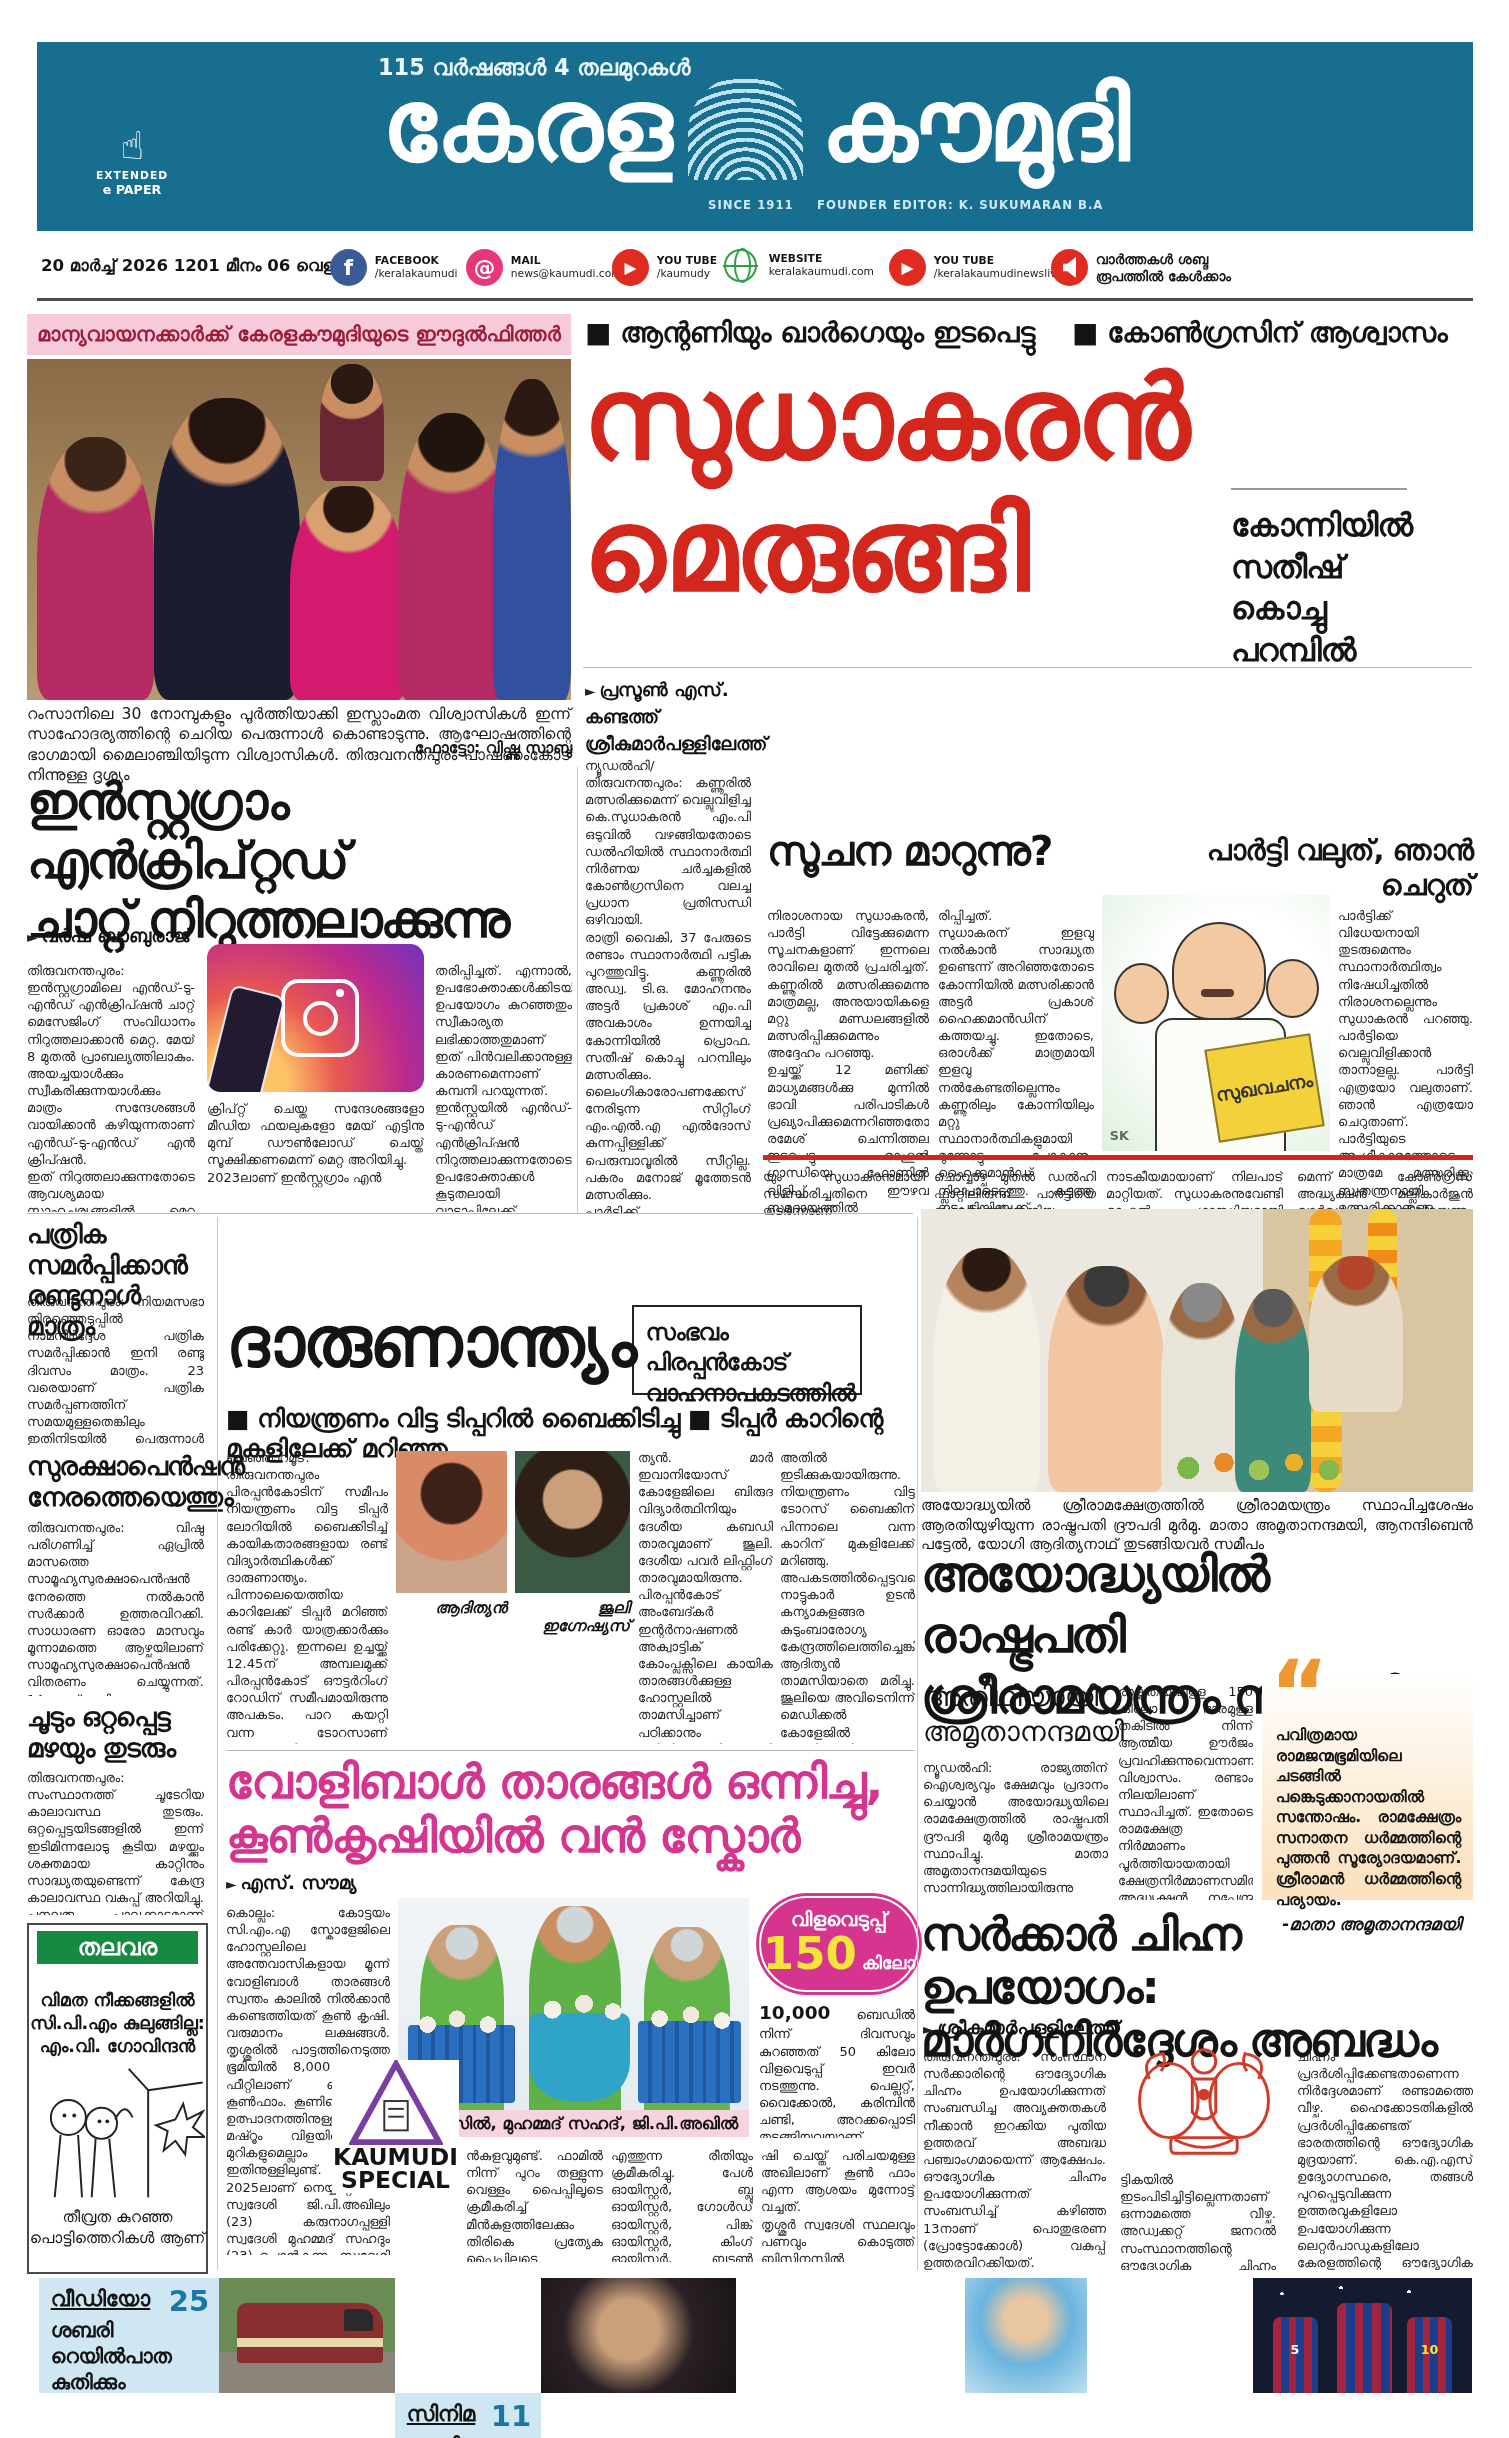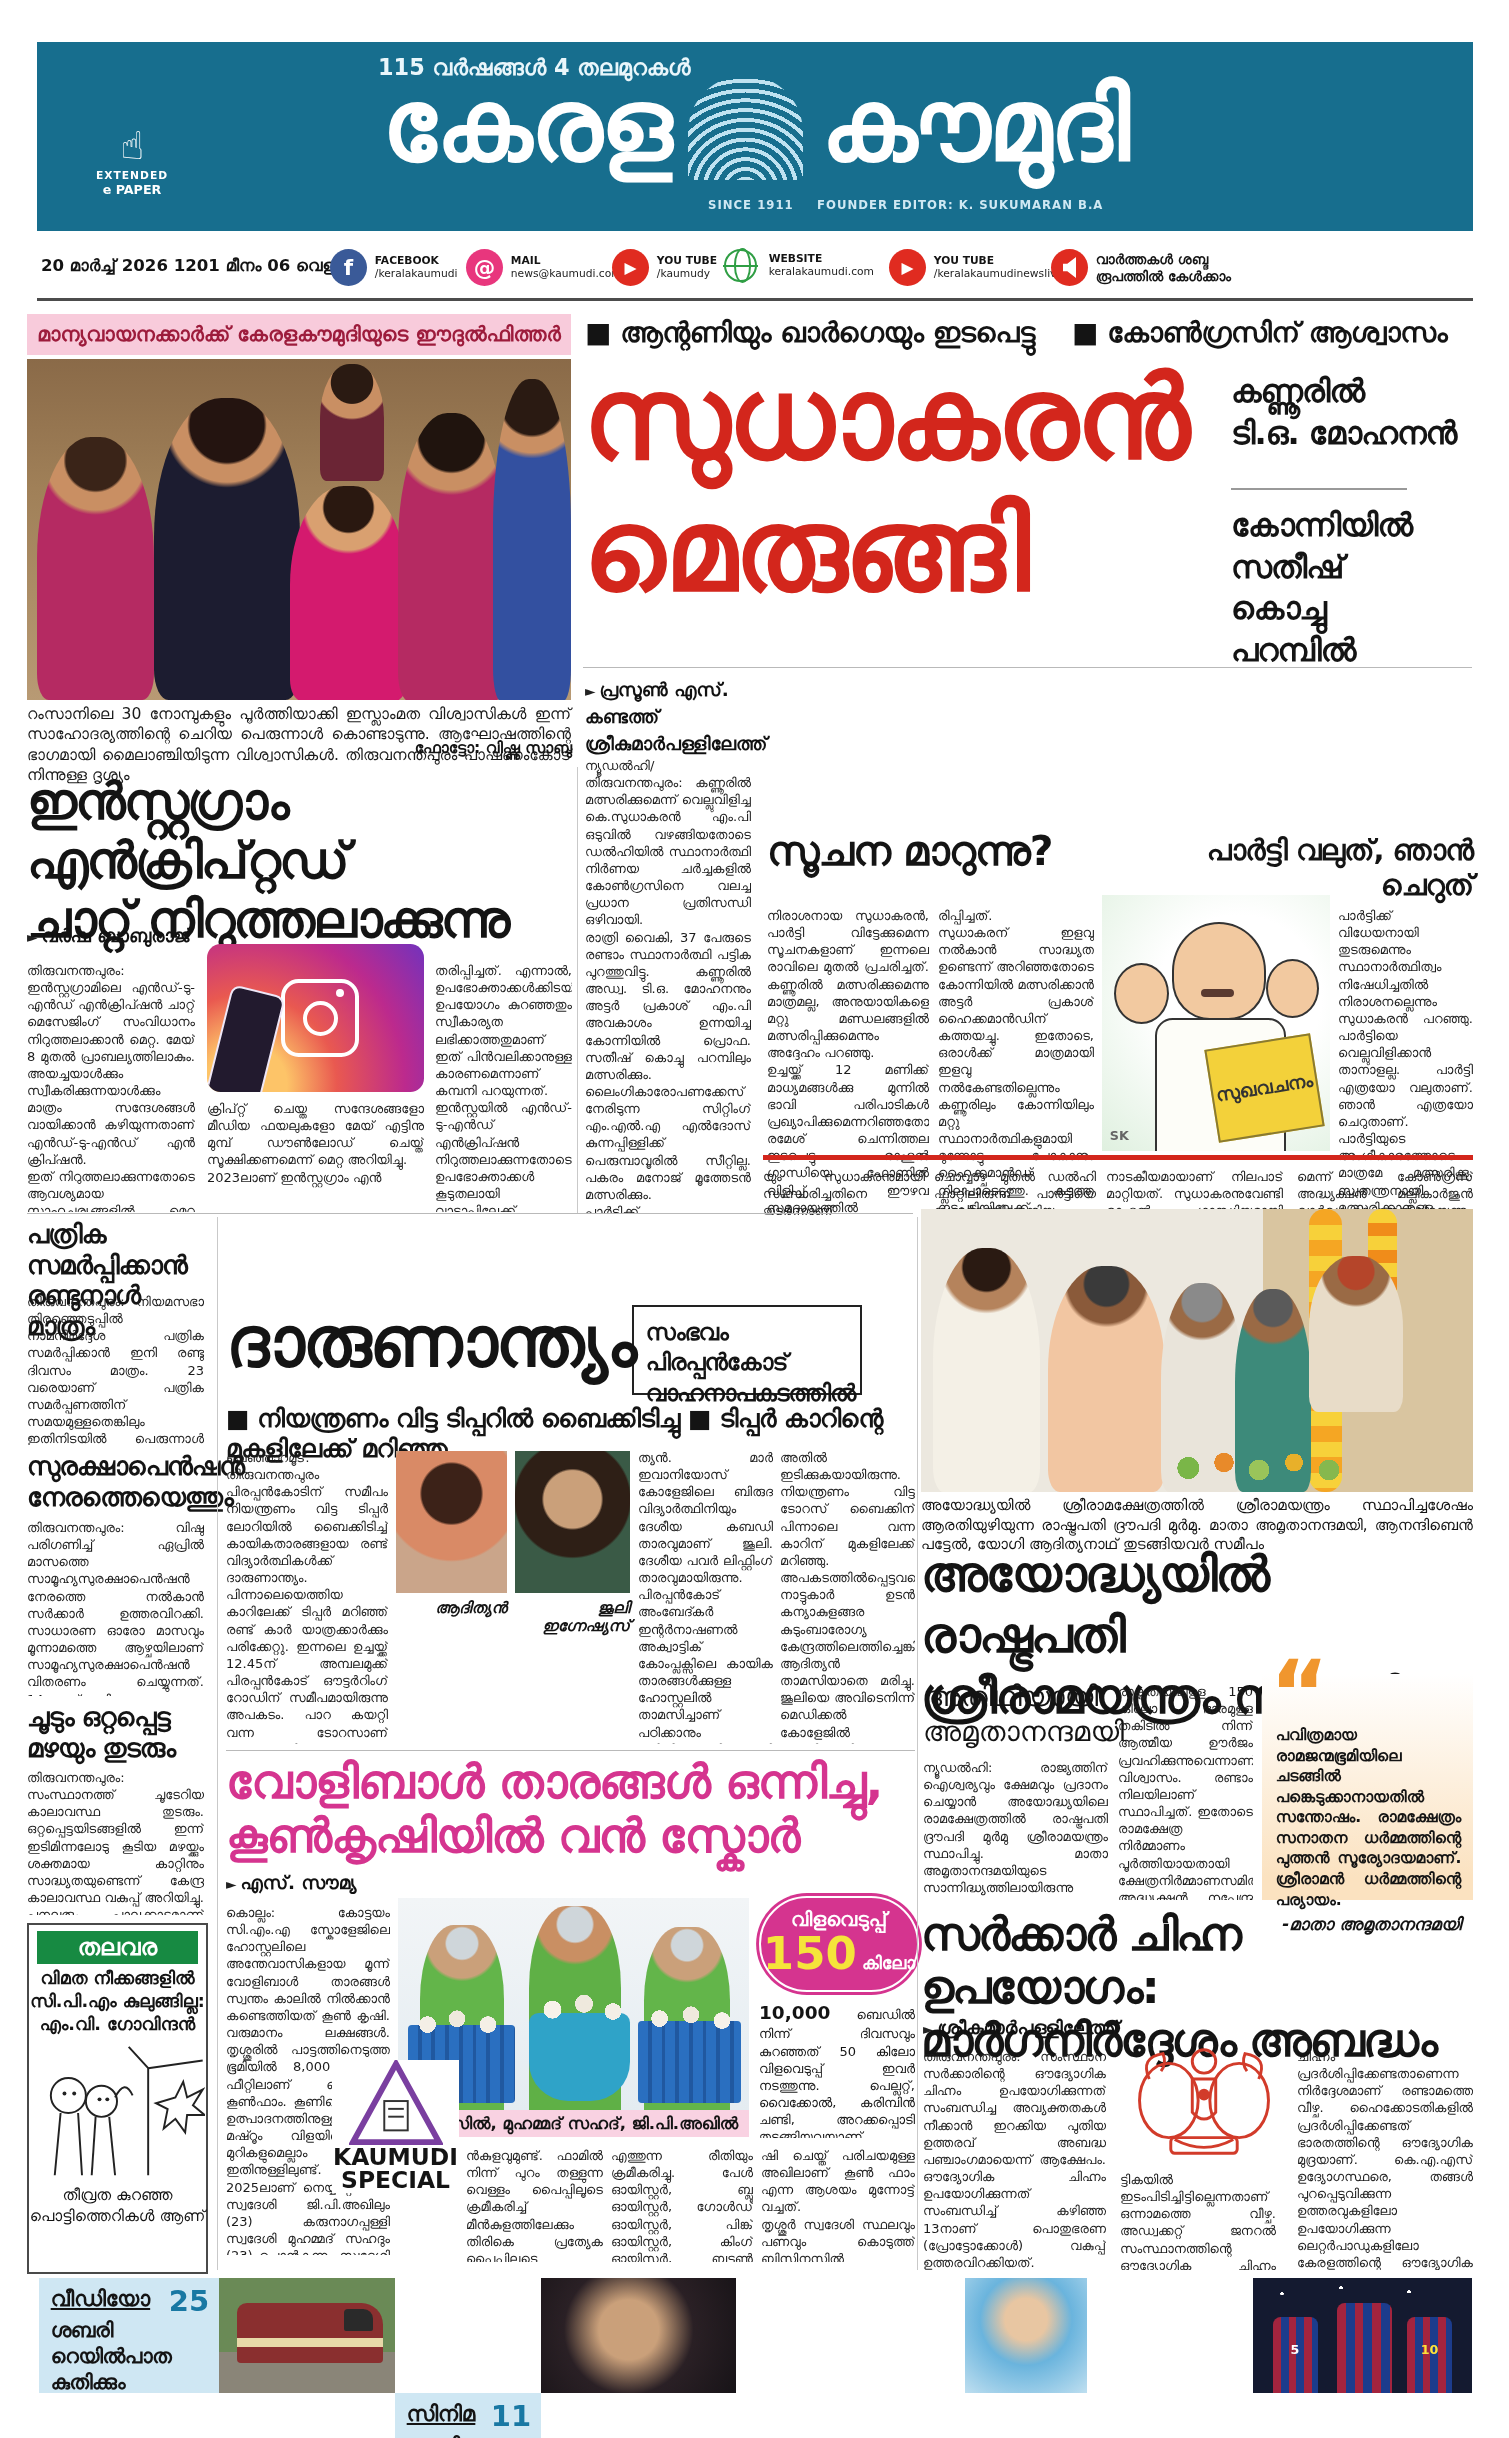--- a/index.html
+++ b/index.html
@@ -145,22 +145,20 @@
     <div class="person" style="left:263px;top:127px;width:117px;height:215px;background:radial-gradient(circle at 50% 10%,#2a1810 0 12%,#d9a070 13% 21%,#d41a6e 23% 100%)"></div>
     <div class="person" style="left:371px;top:54px;width:107px;height:288px;background:radial-gradient(circle at 50% 9%,#20140e 0 12%,#c98f63 13% 19%,#b52a62 21% 100%)"></div>
     <div class="person" style="left:466px;top:19.5px;width:78px;height:322px;background:radial-gradient(circle at 50% 8%,#2a1a12 0 10%,#c98f63 11% 16%,#3350a0 18% 100%)"></div>
     <div class="person" style="left:293px;top:4.9px;width:64px;height:117px;background:radial-gradient(circle at 50% 16%,#2a1a12 0 20%,#c98f63 21% 34%,#6b2535 36% 100%)"></div>
   </div>
   <div class="abs cap" style="left:27px;top:704px;width:544px">റംസാനിലെ 30 നോമ്പുകളും പൂർത്തിയാക്കി ഇസ്ലാംമത വിശ്വാസികൾ ഇന്ന് സാഹോദര്യത്തിന്റെ ചെറിയ പെരുന്നാൾ കൊണ്ടാടുന്നു. ആഘോഷത്തിന്റെ ഭാഗമായി മൈലാഞ്ചിയിടുന്ന വിശ്വാസികൾ. തിരുവനന്തപുരം പാഷണംകോട് നിന്നുള്ള ദൃശ്യം</div>
   <div class="abs" style="left:322px;top:739px;width:250px;text-align:right;font-size:15.6px;font-weight:bold">ഫോട്ടോ: വിഷ്ണു സാബു</div>
 
   <div class="abs hl-red" style="left:583px;top:363px">സുധാകരൻ</div>
   <div class="abs hl-red" style="left:583px;top:495px">മെരുങ്ങി</div>
-  <div class="abs deck pre" style="left:1231px;top:371px;width:244px">കണ്ണൂരിൽ
-ടി.ഒ. മോഹനൻ</div>
   <div class="abs" style="left:1231px;top:488px;width:176px;height:2px;background:#999"></div>
   <div class="abs deck pre" style="left:1231px;top:505px;width:244px">കോന്നിയിൽ
 സതീഷ്
 കൊച്ചു
 പറമ്പിൽ</div>
   <div class="abs hr" style="left:583px;top:667px;width:889px;height:1px"></div>
 
   <div class="abs byline pre" style="left:585px;top:677px;width:176px;line-height:1.45"><span class="mk">►</span><span>പ്രസൂൺ എസ്. കണ്ടത്ത്
 ശ്രീകുമാർപള്ളിലേത്ത്</span></div>
   <div class="abs body-txt" style="left:585px;top:757px;width:166px;height:456px;overflow:hidden">ന്യൂഡൽഹി/തിരുവനന്തപുരം: കണ്ണൂരിൽ മത്സരിക്കുമെന്ന് വെല്ലുവിളിച്ച കെ.സുധാകരൻ എം.പി ഒടുവിൽ വഴങ്ങിയതോടെ ഡൽഹിയിൽ സ്ഥാനാർത്ഥി നിർണയ ചർച്ചകളിൽ കോൺഗ്രസിനെ വലച്ച പ്രധാന പ്രതിസന്ധി ഒഴിവായി.
@@ -216,21 +214,21 @@
   <div class="abs body-txt" style="left:27px;top:1293px;width:177px;height:152px;overflow:hidden">തിരുവനന്തപുരം: നിയമസഭാ തിരഞ്ഞെടുപ്പിൽ നാമനിർദ്ദേശ പത്രിക സമർപ്പിക്കാൻ ഇനി രണ്ടു ദിവസം മാത്രം. 23 വരെയാണ് പത്രിക സമർപ്പണത്തിന് സമയമുള്ളതെങ്കിലും ഇതിനിടയിൽ പെരുന്നാൾ അവധിയും ഞായറാഴ്ചയും വരും. 21, 23 തീയതികളിൽ മാത്രമാണ് പത്രിക സമർപ്പിക്കാനാവുക. മുഖ്യമന്ത്രി പിണറായി വിജയൻ കണ്ണൂരിലെ ധർമ്മടത്ത് പത്രിക സമർപ്പിച്ചു.</div>
   <div class="abs lc-head" style="left:27px;top:1451px;width:177px">സുരക്ഷാപെൻഷൻ
 നേരത്തെയെത്തും</div>
   <div class="abs body-txt" style="left:27px;top:1519px;width:177px;height:177px;overflow:hidden">തിരുവനന്തപുരം: വിഷു പരിഗണിച്ച് ഏപ്രിൽ മാസത്തെ സാമൂഹ്യസുരക്ഷാപെൻഷൻ നേരത്തെ നൽകാൻ സർക്കാർ ഉത്തരവിറക്കി. സാധാരണ ഓരോ മാസവും മൂന്നാമത്തെ ആഴ്ചയിലാണ് സാമൂഹ്യസുരക്ഷാപെൻഷൻ വിതരണം ചെയ്യുന്നത്. 14നാണ് വിഷു. നേരത്തെ വിതരണം ചെയ്താൽ നിയമസഭ തിരഞ്ഞെടുപ്പിന്റെ വോട്ടെടുപ്പ് നടക്കുന്ന സമയത്ത് തന്നെ പെൻഷൻ വിതരണവും നടക്കും. 2000രൂപ വീതം 62ലക്ഷം പേർക്കാണ് പെൻഷൻ കിട്ടുന്നത്.</div>
   <div class="abs lc-head" style="left:27px;top:1702px;width:177px">ചൂടും ഒറ്റപ്പെട്ട
 മഴയും തുടരും</div>
   <div class="abs body-txt" style="left:27px;top:1769px;width:177px;height:146px;overflow:hidden">തിരുവനന്തപുരം: സംസ്ഥാനത്ത് ചൂടേറിയ കാലാവസ്ഥ തുടരും. ഒറ്റപ്പെട്ടയിടങ്ങളിൽ ഇന്ന് ഇടിമിന്നലോടു കൂടിയ മഴയ്ക്കും ശക്തമായ കാറ്റിനും സാദ്ധ്യതയുണ്ടെന്ന് കേന്ദ്ര കാലാവസ്ഥ വകുപ്പ് അറിയിച്ചു. പുനലൂരും പാലക്കാടുമാണ് ഉയർന്ന ചൂട് രേഖപ്പെടുത്തിയത്- 36 ഡിഗ്രി. തിരുവനന്തപുരം നഗരത്തിൽ 34.8 ആയിരുന്നു താപനില. പത്തനംതിട്ട, ആലപ്പുഴ, കോട്ടയം, ഇടുക്കി, പാലക്കാട്, മലപ്പുറം ജില്ലകളിൽ ഓറഞ്ച് അലർട്ട് പ്രഖ്യാപിച്ചു.</div>
 
   <div class="abs tbox" style="left:27px;top:1923px;width:177px;height:347px">
     <div class="tbar" style="margin:5.9px 7.8px 0 7.8px">തലവര</div>
-    <div class="pre" style="font-size:17.6px;font-weight:bold;text-align:center;line-height:1.3;margin-top:3px">വിമത നീക്കങ്ങളിൽ
+    <div class="pre" style="font-size:17.6px;font-weight:bold;text-align:center;line-height:1.3;margin-top:25px">വിമത നീക്കങ്ങളിൽ
 സി.പി.എം കുലുങ്ങില്ല:
 എം.വി. ഗോവിന്ദൻ</div>
     <svg width="174" height="146" viewBox="0 0 178 150" style="display:block;margin:3.9px auto 0 auto">
       <g fill="none" stroke="#222" stroke-width="2">
         <polyline points="100,8 120,30 120,140"></polyline>
         <polyline points="120,30 176,22"></polyline>
         <circle cx="38" cy="58" r="18"></circle>
         <circle cx="72" cy="64" r="16"></circle>
         <line x1="30" y1="76" x2="24" y2="140"></line>
         <line x1="48" y1="76" x2="52" y2="140"></line>

